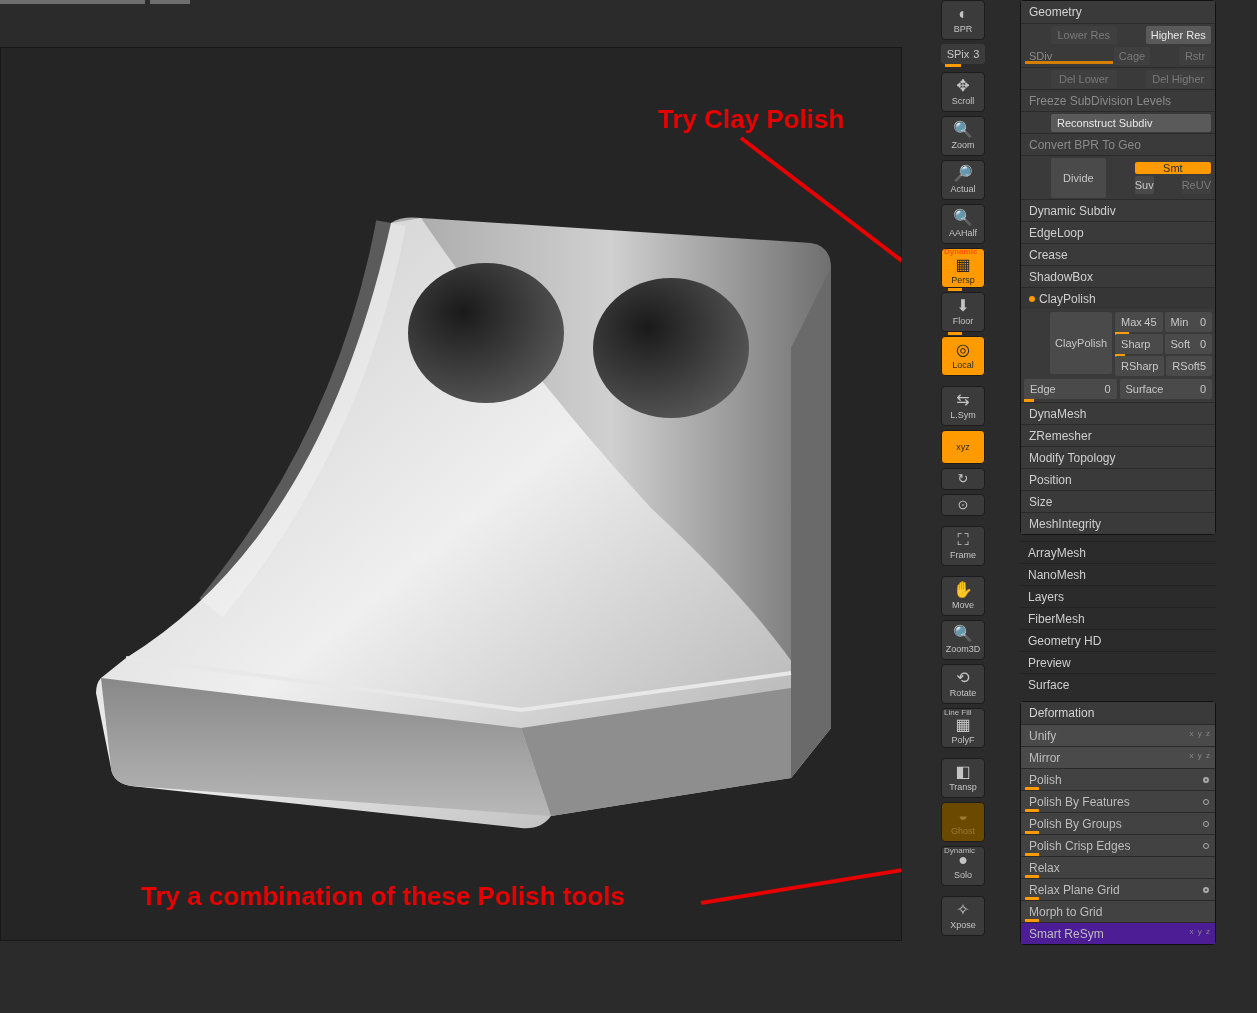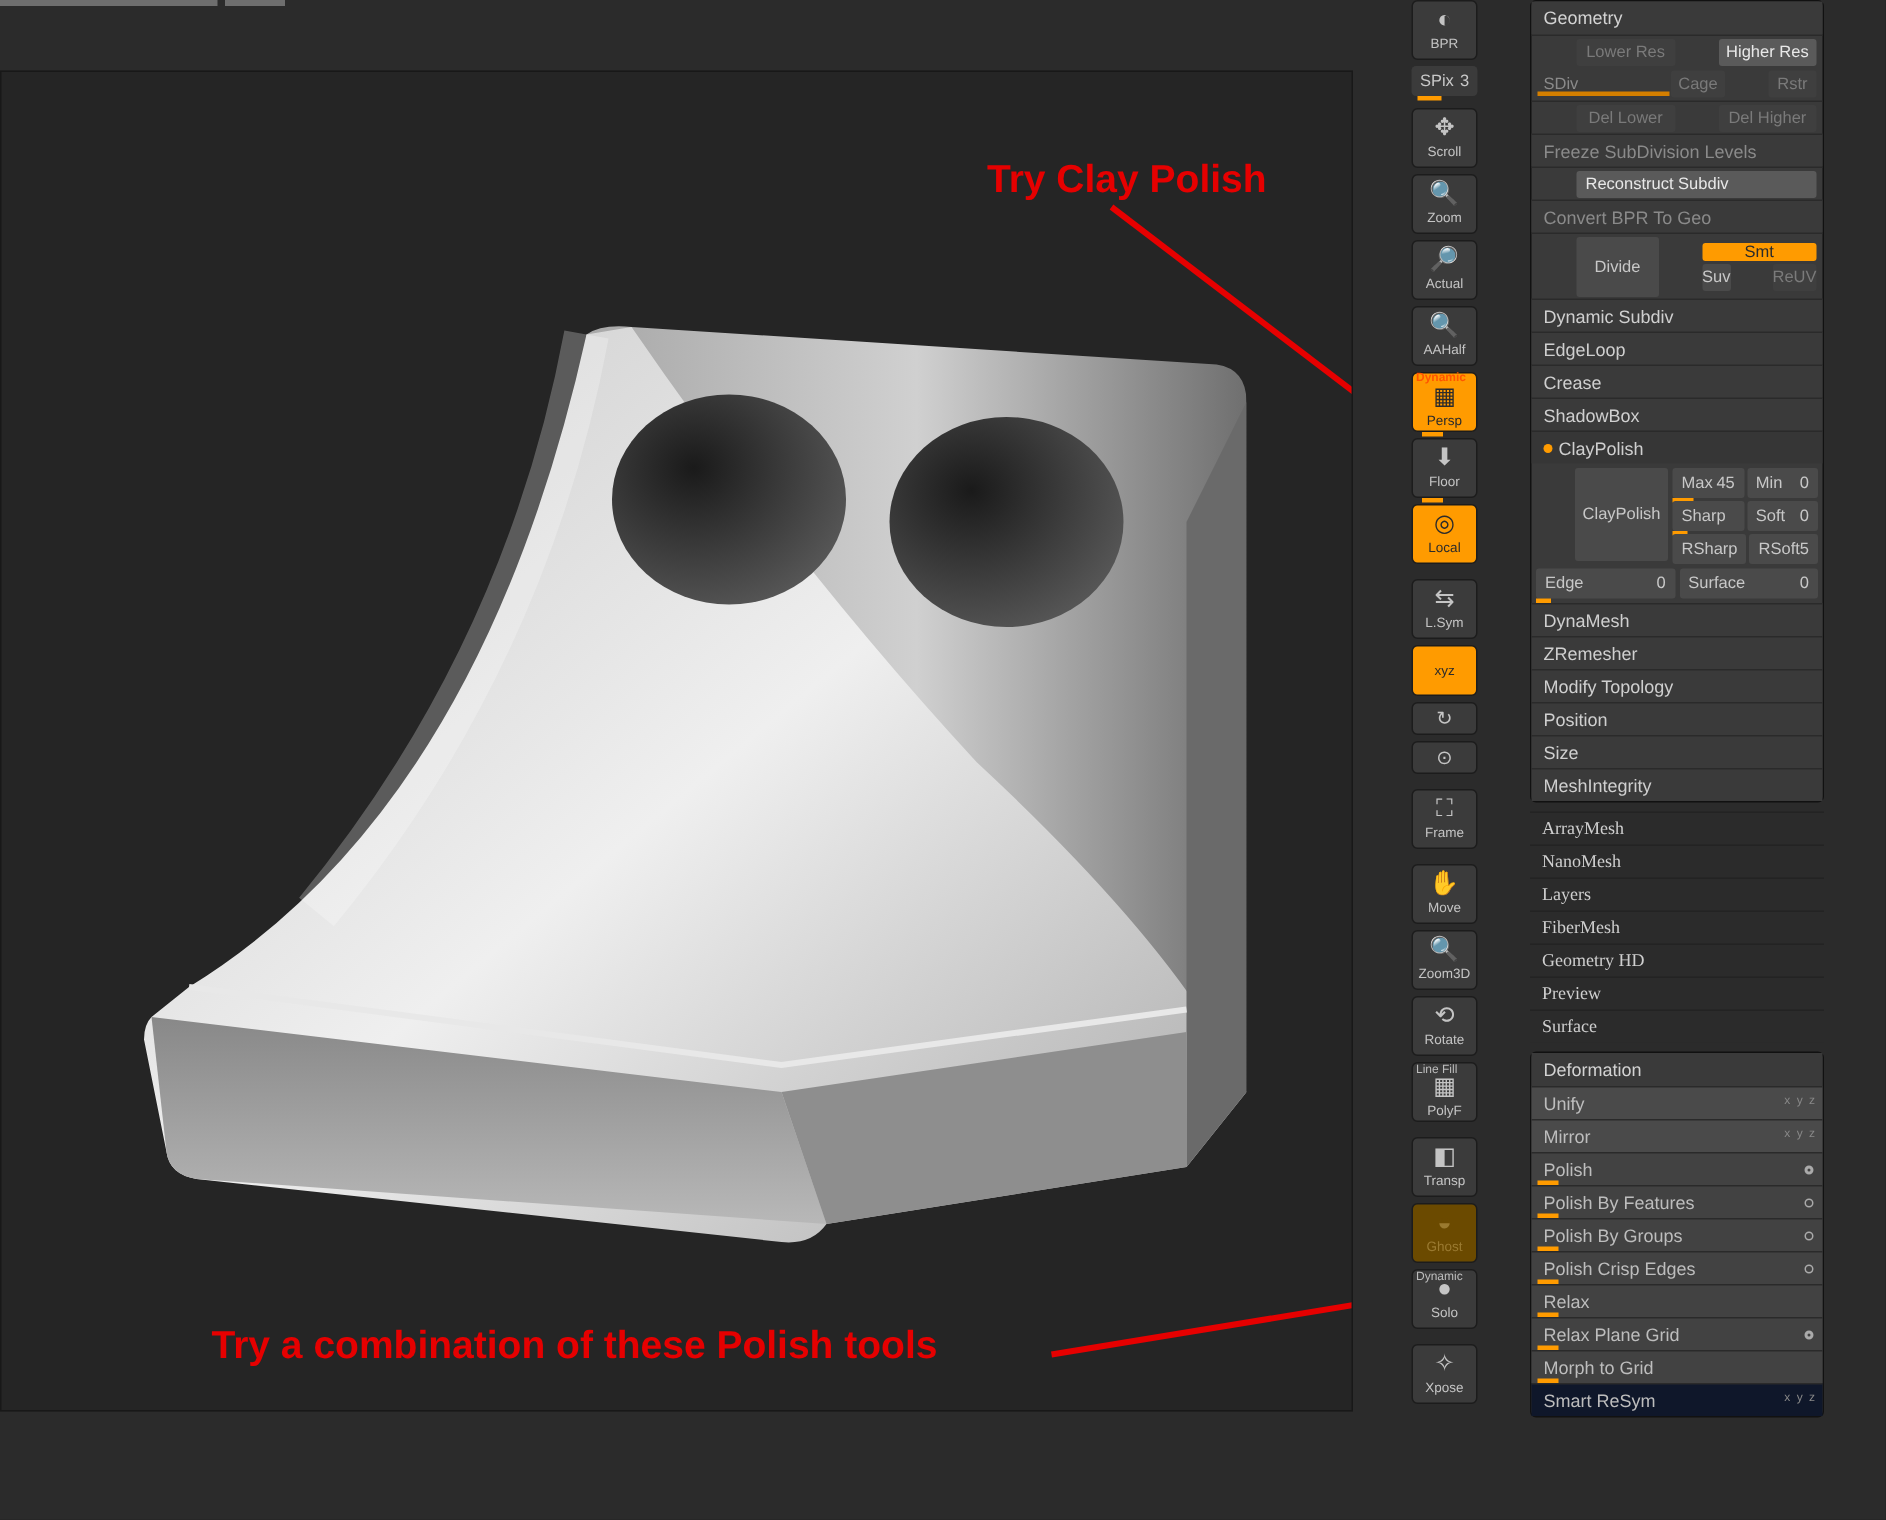--- a/index.html
+++ b/index.html
@@ -58,21 +58,21 @@
   .subhead { background:#363636; color:#cfcfcf; }
   .subhead .dot { width:6px; height:6px; background:#ff9b00; border-radius:50%; margin-right:4px;}
   .def-row {
     height:22px; border-top:1px solid #2a2a2a; position:relative;
     display:flex; align-items:center; padding:0 8px; font-size:12px;
     background:#424242; color:#bdbdbd;
   }
   .def-row .obar { position:absolute; bottom:0; left:4px; height:3px; background:#ff9b00;}
   .def-row .dot { position:absolute; right:6px; top:8px; width:6px; height:6px; border:1px solid #aaa; border-radius:50%; }
   .def-row .axes { position:absolute; right:4px; top:4px; font-size:8px; letter-spacing:1px; color:#888;}
-  .outerlist .section-row { background:#2b2b2b; border-top:1px solid #232323;font-family:Liberation Serif, serif;}
+  .outerlist .section-row { background:#2b2b2b; border-top:1px solid #232323;}
   .outerlist { margin-bottom:6px;}
   
   .obj {
     position:absolute; left:90px; top:140px; width:740px; height:650px;
   }
   .obj svg { width:100%; height:100%; }
   
   svg.arrow { position:absolute; overflow:visible; }
 </style>
 </head>
@@ -388,18 +388,18 @@
       </div>
     <div class="def-row">
         <span>Relax Plane Grid</span>
         <div class="obar" style="width:14px;"></div>
         <span class="dot" style="border-width:2px;"></span>
       </div>
     <div class="def-row">
         <span>Morph to Grid</span>
         <div class="obar" style="width:14px;"></div>
       </div>
-    <div class="def-row" style="background:#0f172a;">
+    <div class="def-row" style="background:#4c1d95;">
         <span>Smart ReSym</span>
         <span class="axes">x y z</span>
       </div>
   </div>
 </div>
 
 </body></html>

